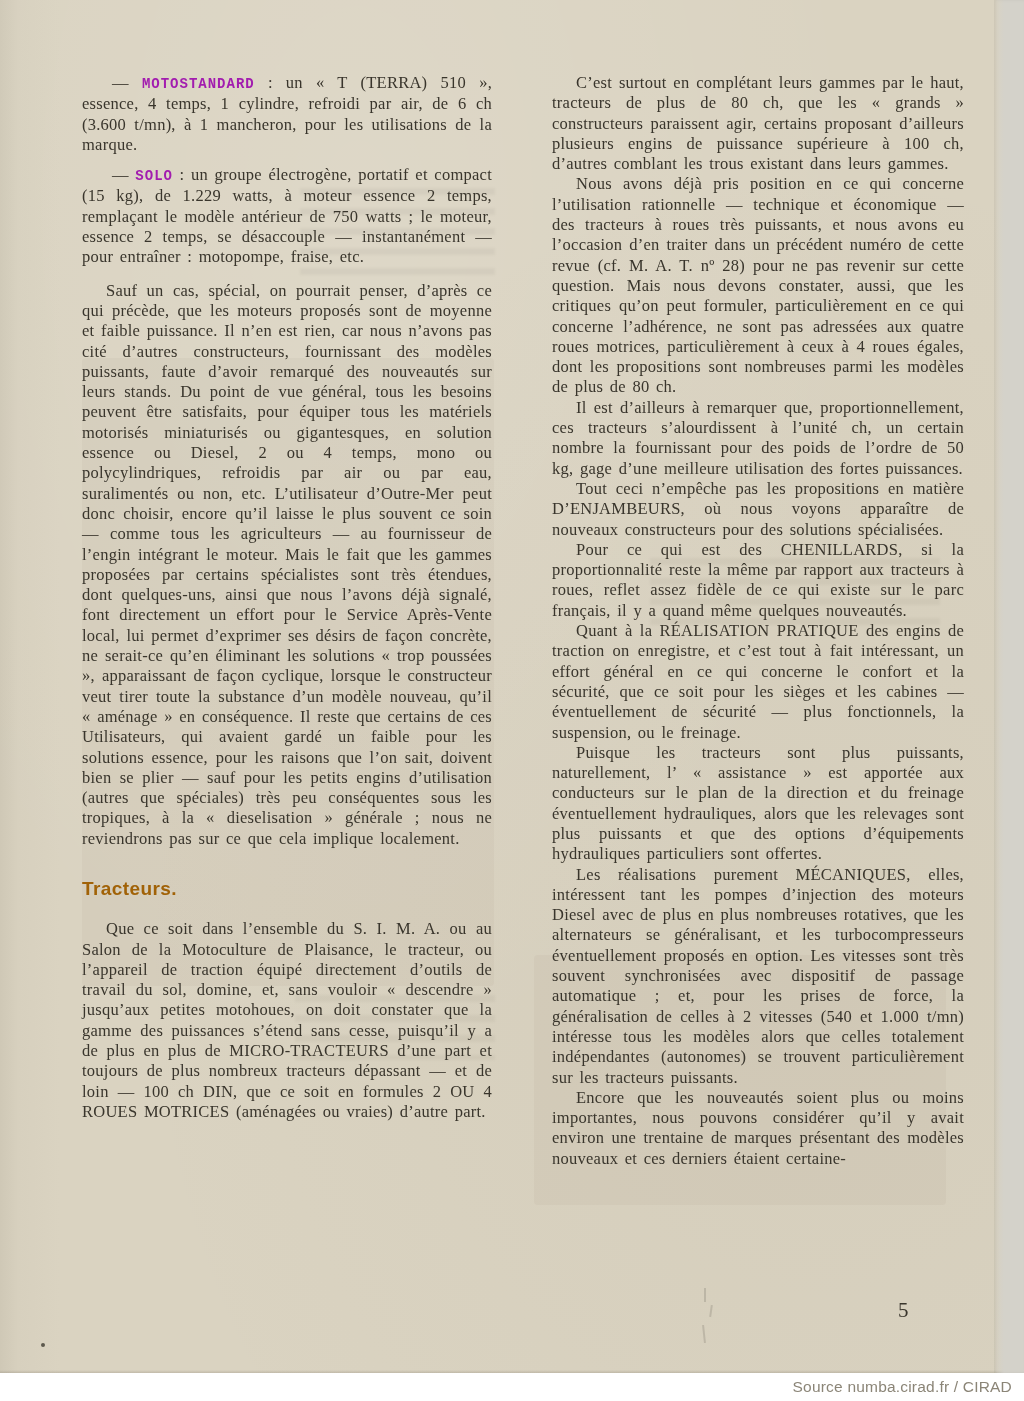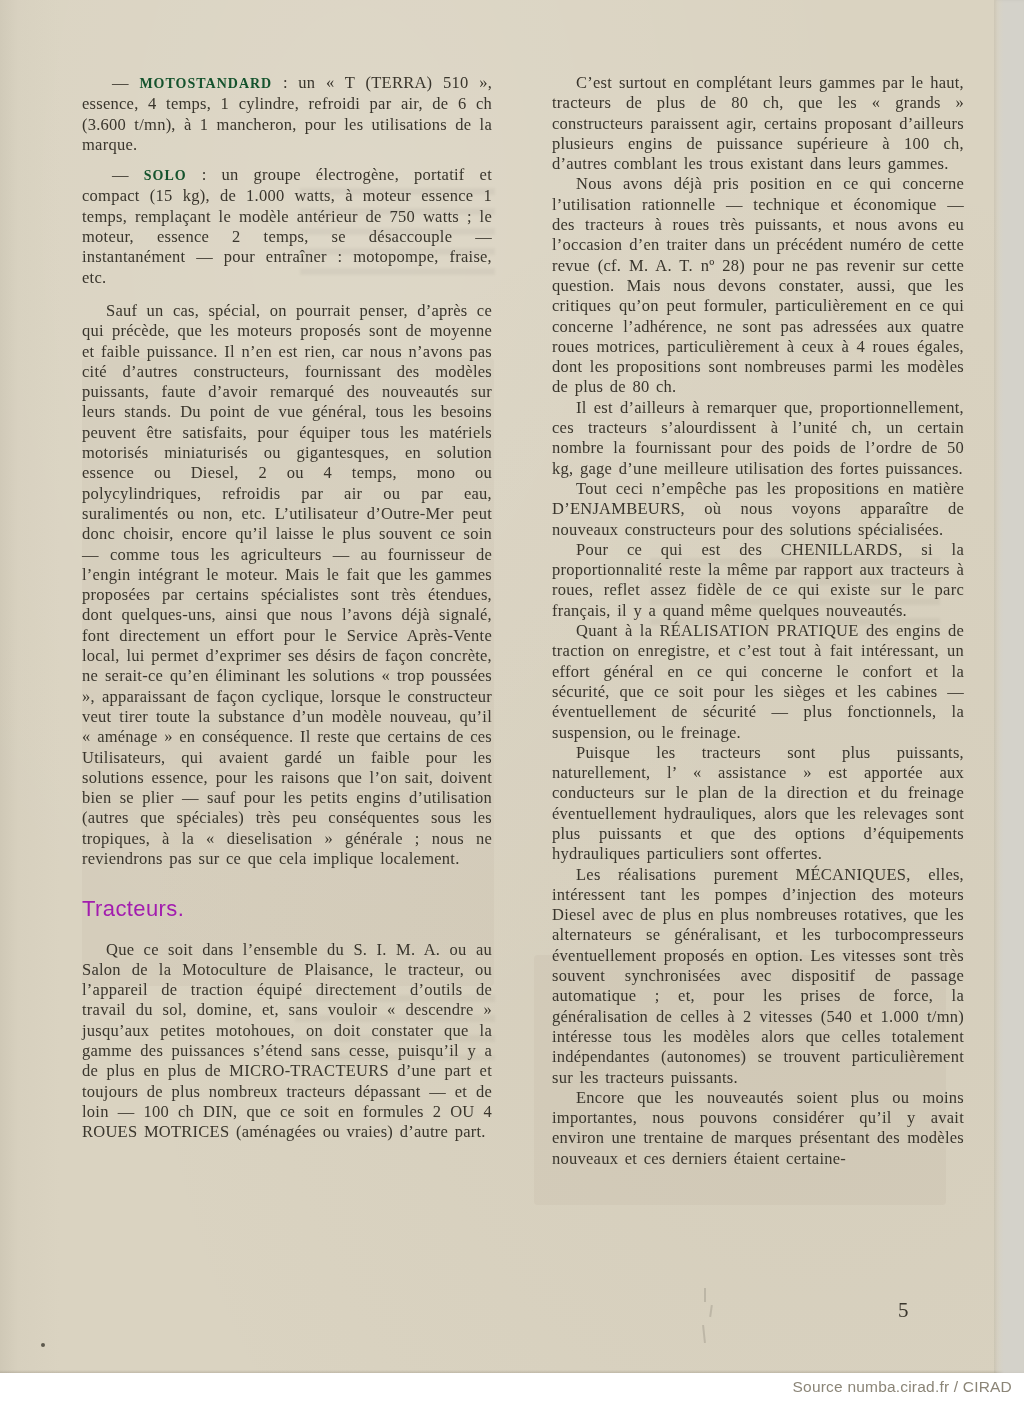--- a/index.html
+++ b/index.html
@@ -26,26 +26,26 @@
   .pencil{position:absolute;background:rgba(95,92,82,0.22);filter:blur(.4px);}
 
   .col{position:absolute;top:73px;color:#39352c;font-size:16.5px;line-height:20.3px;
        text-align:justify;word-spacing:2.2px;letter-spacing:0.25px;z-index:2;}
   .col-left{left:82px;width:410px;}
   .col-right{left:552px;width:412px;}
 
   p.para{margin:0;text-indent:24px;}
   p.entry{margin:0 0 10px 0;text-indent:30px;}
   p.body-gap{margin-top:13px;}
-  .brand{font-family:Liberation Serif, serif;font-weight:700;font-size:14px;
-         letter-spacing:1px;color:#14532d;}
+  .brand{font-family:Liberation Mono, monospace;font-weight:700;font-size:14px;
+         letter-spacing:1px;color:#a21caf;}
   .sc{text-transform:uppercase;font-size:0.8em;letter-spacing:0.6px;}
 
-  h2.section{font-family:"Liberation Sans", sans-serif;font-weight:400;font-size:22px;
-         letter-spacing:0.4px;color:#a21caf;margin:30px 0 20px 0;text-indent:0;}
+  h2.section{font-family:"Liberation Sans", sans-serif;font-weight:700;font-size:19px;
+         letter-spacing:0.4px;color:#a16207;margin:30px 0 20px 0;text-indent:0;}
 
   .page-number{position:absolute;left:898px;top:1298px;font-size:21px;color:#39352c;
          letter-spacing:1px;z-index:2;}
 
   .wm-bar{position:absolute;left:0;top:1373px;width:1024px;height:28px;background:#ffffff;
          display:flex;align-items:center;justify-content:flex-end;z-index:3;}
   .wm-text{font-family:"Liberation Sans", sans-serif;font-size:15.5px;color:#8b8577;
          padding-right:12px;letter-spacing:0.2px;}
 </style>
 </head>
@@ -60,21 +60,21 @@
 <div class="ghostlines" style="left:295px;top:995px;width:200px;height:65px;"></div>
 <div class="ghostlines" style="left:650px;top:558px;width:290px;height:78px;"></div>
 <div class="speck" style="left:41px;top:1343px;"></div>
 <div class="pencil" style="left:704px;top:1288px;width:2px;height:14px;"></div>
 <div class="pencil" style="left:710px;top:1305px;width:2px;height:12px;transform:rotate(8deg);"></div>
 <div class="pencil" style="left:703px;top:1325px;width:2px;height:18px;transform:rotate(-6deg);"></div>
 
 <div class="col col-left">
   <p class="para entry"><span>— </span><span class="brand">MOTOSTANDARD</span><span> : un « T (TERRA) 510 », essence, 4 temps, 1 cylindre, refroidi par air, de 6 ch (3.600 t/mn), à 1 mancheron, pour les utilisations de la marque.</span></p>
 
-  <p class="para entry"><span>— </span><span class="brand">SOLO</span><span> : un groupe électrogène, portatif et compact (15 kg), de 1.000 watts, à moteur essence 1 temps, remplaçant le modèle antérieur de 750 watts ; le moteur, essence 2 temps, se désaccouple — instantanément — pour entraîner : motopompe, fraise, etc.</span></p>
+  <p class="para entry"><span>— </span><span class="brand">SOLO</span><span> : un groupe électrogène, portatif et compact (15 kg), de 1.229 watts, à moteur essence 2 temps, remplaçant le modèle antérieur de 750 watts ; le moteur, essence 2 temps, se désaccouple — instantanément — pour entraîner : motopompe, fraise, etc.</span></p>
 
 
   <p class="para body-gap">Sauf un cas, spécial, on pourrait penser, d’après ce qui précède, que les moteurs proposés sont de moyenne et faible puissance. Il n’en est rien, car nous n’avons pas cité d’autres constructeurs, fournissant des modèles puissants, faute d’avoir remarqué des nouveautés sur leurs stands. Du point de vue général, tous les besoins peuvent être satisfaits, pour équiper tous les matériels motorisés miniaturisés ou gigantesques, en solution essence ou Diesel, 2 ou 4 temps, mono ou polycylindriques, refroidis par air ou par eau, suralimentés ou non, etc. L’utilisateur d’Outre-Mer peut donc choisir, encore qu’il laisse le plus souvent ce soin — comme tous les agriculteurs — au fournisseur de l’engin intégrant le moteur. Mais le fait que les gammes proposées par certains spécialistes sont très étendues, dont quelques-uns, ainsi que nous l’avons déjà signalé, font directement un effort pour le Service Après-Vente local, lui permet d’exprimer ses désirs de façon concrète, ne serait-ce qu’en éliminant les solutions « trop poussées », apparaissant de façon cyclique, lorsque le constructeur veut tirer toute la substance d’un modèle nouveau, qu’il « aménage » en conséquence. Il reste que certains de ces Utilisateurs, qui avaient gardé un faible pour les solutions essence, pour les raisons que l’on sait, doivent bien se plier — sauf pour les petits engins d’utilisation (autres que spéciales) très peu conséquentes sous les tropiques, à la « dieselisation » générale ; nous ne reviendrons pas sur ce que cela implique localement.</p>
 
   <h2 class="section">Tracteurs.</h2>
 
   <p class="para">Que ce soit dans l’ensemble du S. I. M. A. ou au Salon de la Motoculture de Plaisance, le tracteur, ou l’appareil de traction équipé directement d’outils de travail du sol, domine, et, sans vouloir « descendre » jusqu’aux petites motohoues, on doit constater que la gamme des puissances s’étend sans cesse, puisqu’il y a de plus en plus de MICRO-TRACTEURS d’une part et toujours de plus nombreux tracteurs dépassant — et de loin — 100 ch DIN, que ce soit en formules 2 OU 4 ROUES MOTRICES (aménagées ou vraies) d’autre part.</p>
 </div>
 
 <div class="col col-right">

